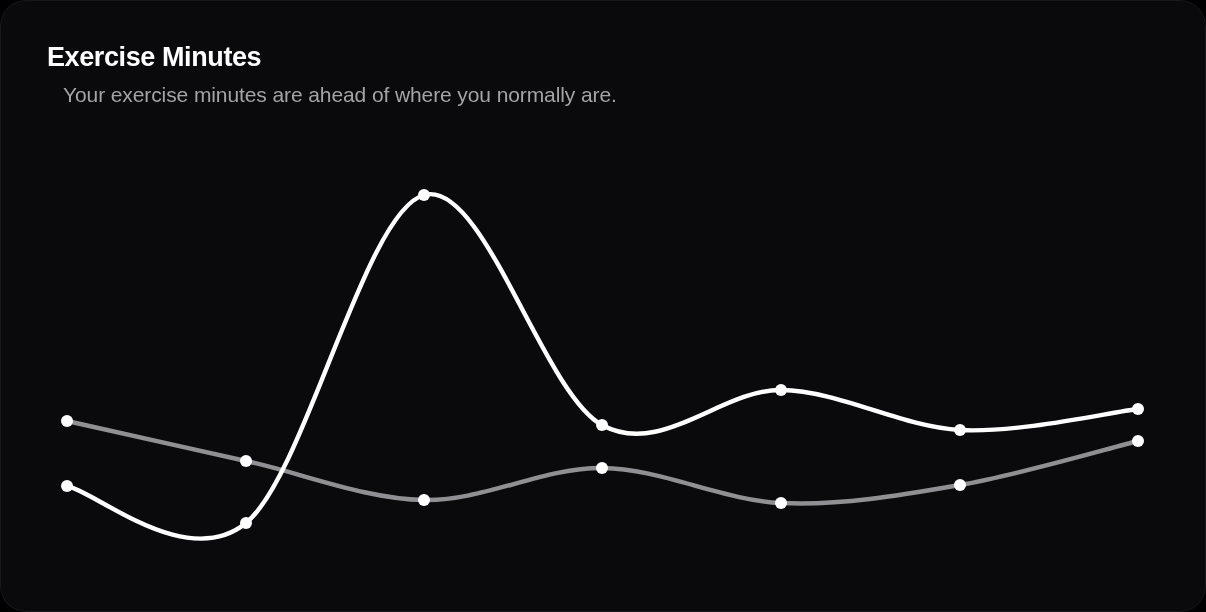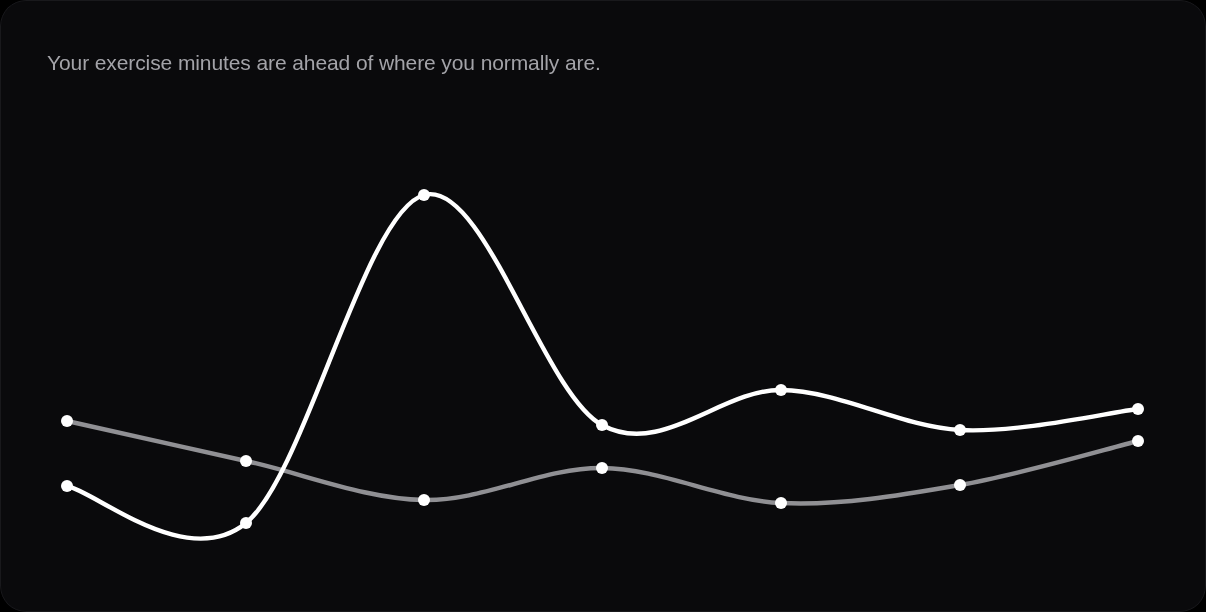--- a/index.html
+++ b/index.html
@@ -41,21 +41,21 @@
   #chart-title {
     margin: 0;
     font-size: 27px;
     line-height: 32px;
     font-weight: bold;
     letter-spacing: -0.4px;
     color: #ffffff;
     white-space: nowrap;
   }
   #chart-subtitle {
-    margin: 0;
+    margin: 16px;
     margin-top: 9px;
     font-size: 21px;
     line-height: 26px;
     font-weight: normal;
     letter-spacing: -0.1px;
     color: #a3a3a8;
     white-space: nowrap;
   }
   #plot-area {
     position: absolute;
@@ -77,20 +77,21 @@
   .marker-dot {
     stroke: none;
   }
 </style>
 </head>
 <body>
 
 <div id="card" style="background: rgb(10, 10, 12); border-radius: 26px;">
 
   <div id="header">
+    <h1 id="chart-title" style="color: rgb(255, 255, 255);">Exercise Minutes</h1>
     <p id="chart-subtitle" style="color: rgb(163, 163, 168);">Your exercise minutes are ahead of where you normally are.</p>
   </div>
 
   <div id="plot-area">
     <svg id="plot-svg" viewBox="0 0 1206 612" xmlns="http://www.w3.org/2000/svg">
       <g id="series-typical-group">
         <path id="series-typical-line" class="series-line" d="M 67.00 421.00 C 96.83 427.67, 186.50 447.83, 246.00 461.00 C 305.50 474.17, 364.67 498.83, 424.00 500.00 C 483.33 501.17, 542.50 467.50, 602.00 468.00 C 661.50 468.50, 721.33 500.17, 781.00 503.00 C 840.67 505.83, 900.50 495.33, 960.00 485.00 C 1019.50 474.67, 1108.33 448.33, 1138.00 441.00" stroke="#909094" stroke-width="4.4"></path>
         <g id="series-typical-dots">
             <circle cx="67" cy="421" r="6" fill="#ffffff" class="marker-dot"></circle>
             <circle cx="246" cy="461" r="6" fill="#ffffff" class="marker-dot"></circle>

